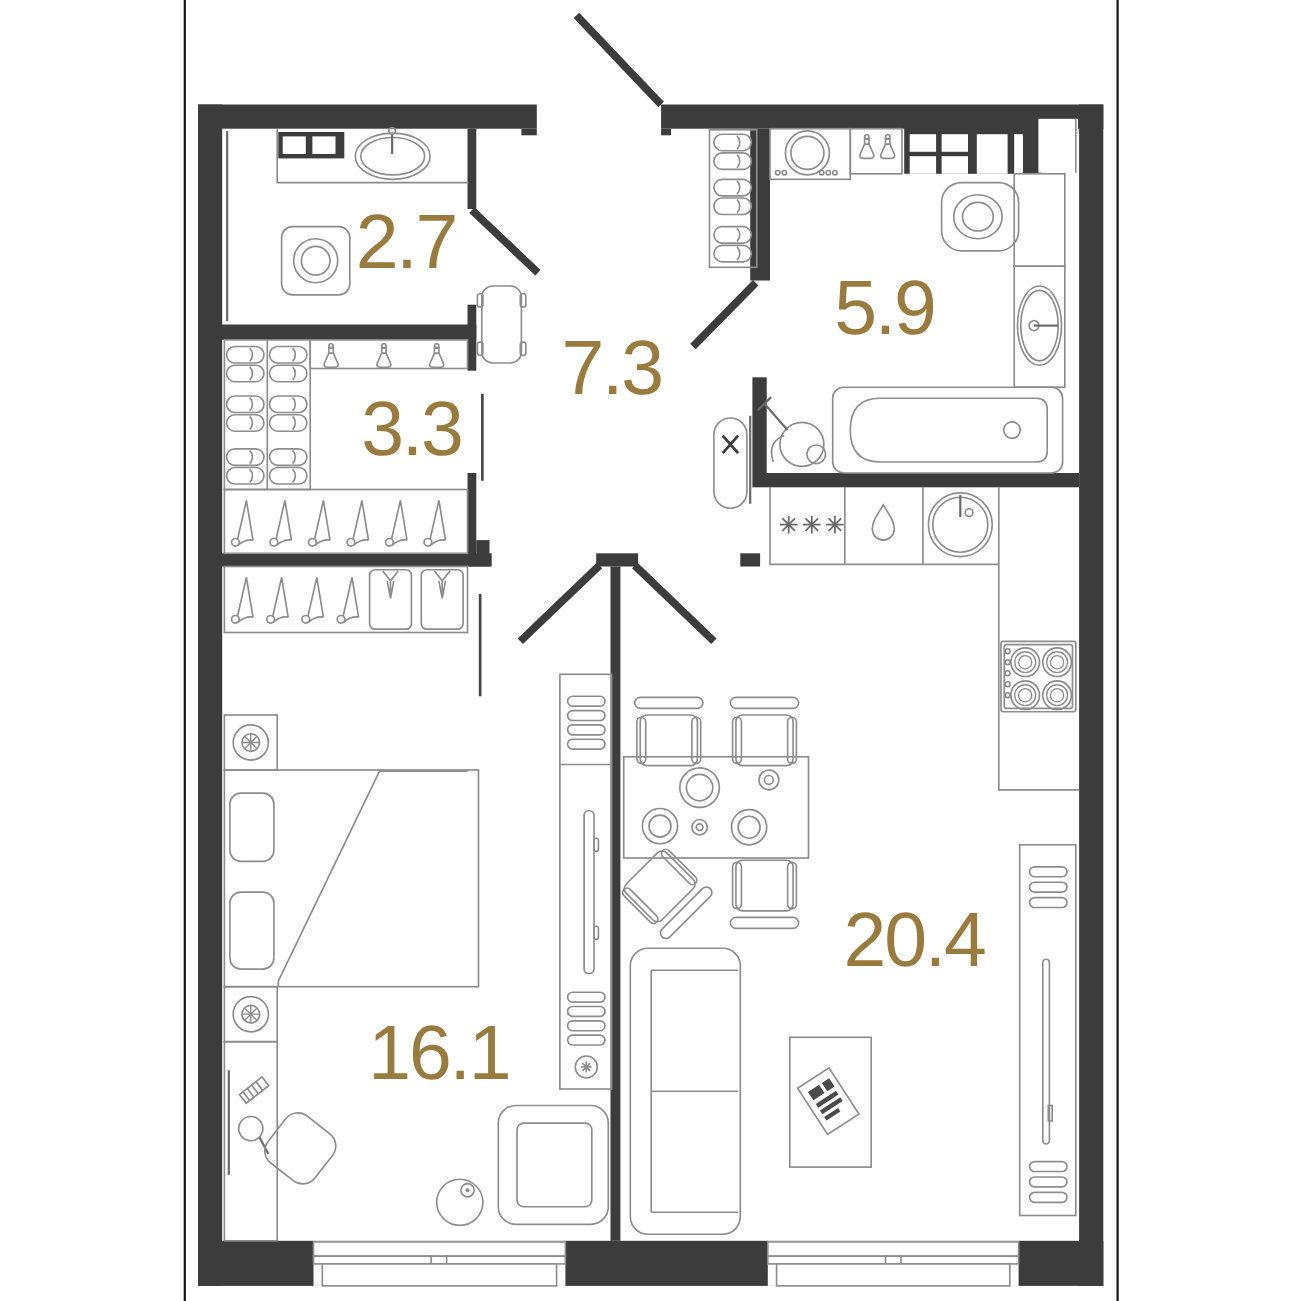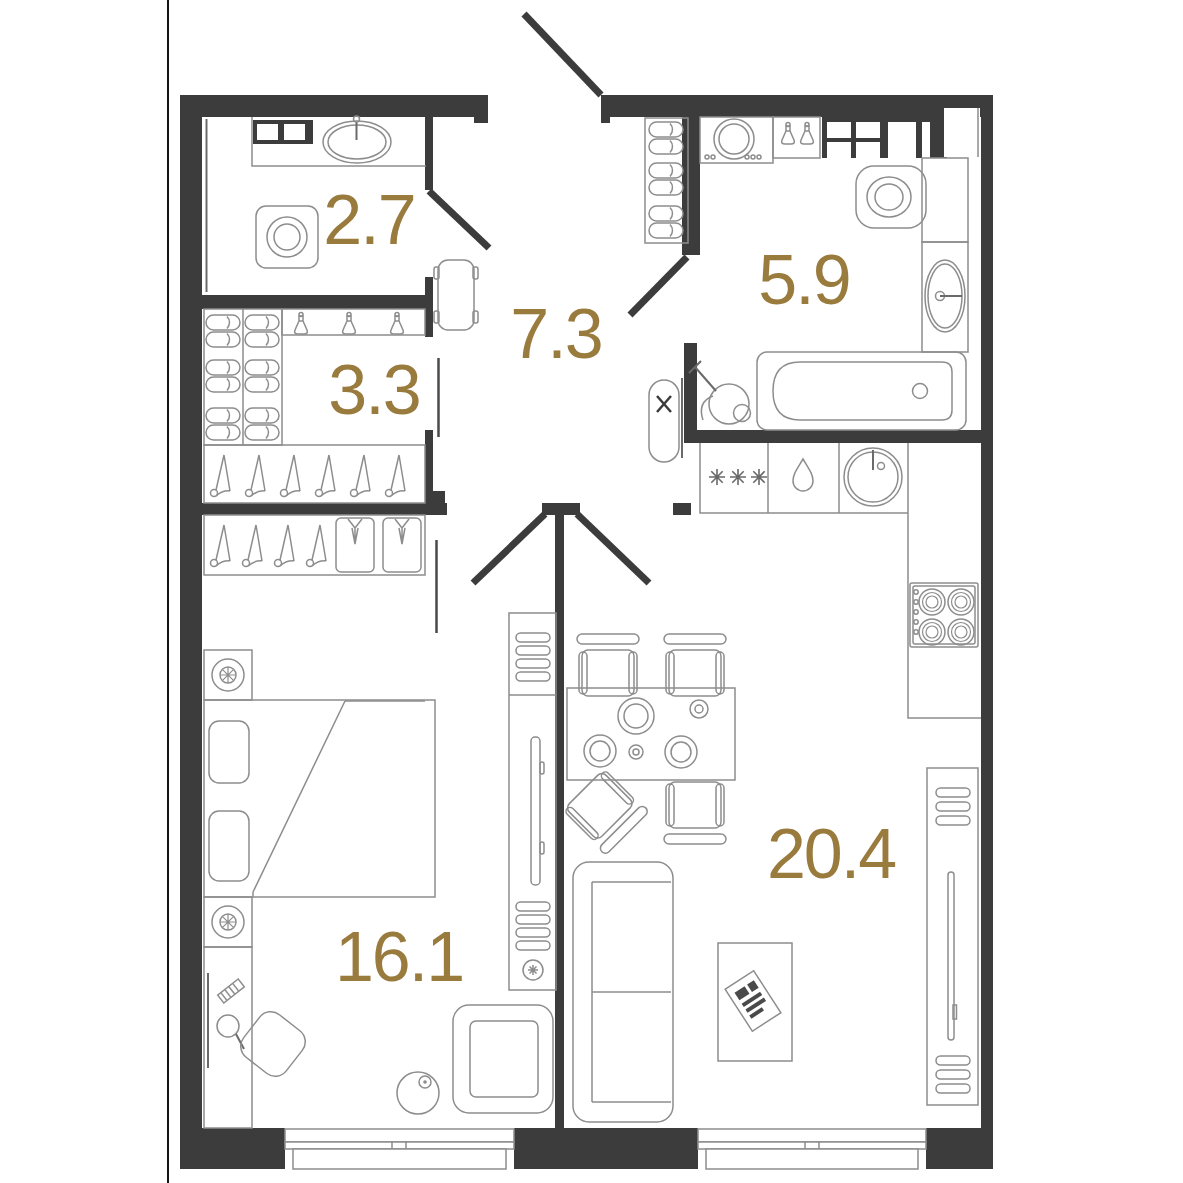--- a/index.html
+++ b/index.html
@@ -1,20 +1,20 @@
 <!DOCTYPE html>
 <html style="--wall: #3c3c3c; --label: #9a7b3e; --line: #8d8d8d; --detail: #6a6a6a; --border: #141414; --bg: #ffffff;"><head>
 <meta charset="utf-8">
 <style>
   :root{
     --wall:#3c3c3c; --line:#8d8d8d; --detail:#6a6a6a;
     --label:#9a7b3e; --border:#141414; --bg:#ffffff;
   }
   html,body{margin:0;padding:0;background:var(--bg);}
-  .stage{position:relative;width:993px;height:1183px;background:var(--bg);overflow:hidden;
+  .stage{position:relative;width:1183px;height:1183px;background:var(--bg);overflow:hidden;
          font-family:"Liberation Sans",sans-serif;}
   svg{position:absolute;left:0;top:0;}
   .w{fill:var(--wall);stroke:none;}
   .s{fill:none;stroke:var(--line);stroke-width:1.5;}
   .sf{fill:#fff;stroke:var(--line);stroke-width:1.5;}
   .d{fill:none;stroke:var(--detail);stroke-width:2;}
   .door{stroke:var(--wall);stroke-width:7;fill:none;}
   .thin{stroke:#4a4a4a;stroke-width:2.5;fill:none;}
   .lbl{fill:var(--label);font:500 70px "Liberation Sans",sans-serif;
        letter-spacing:-2px;text-anchor:middle;}

